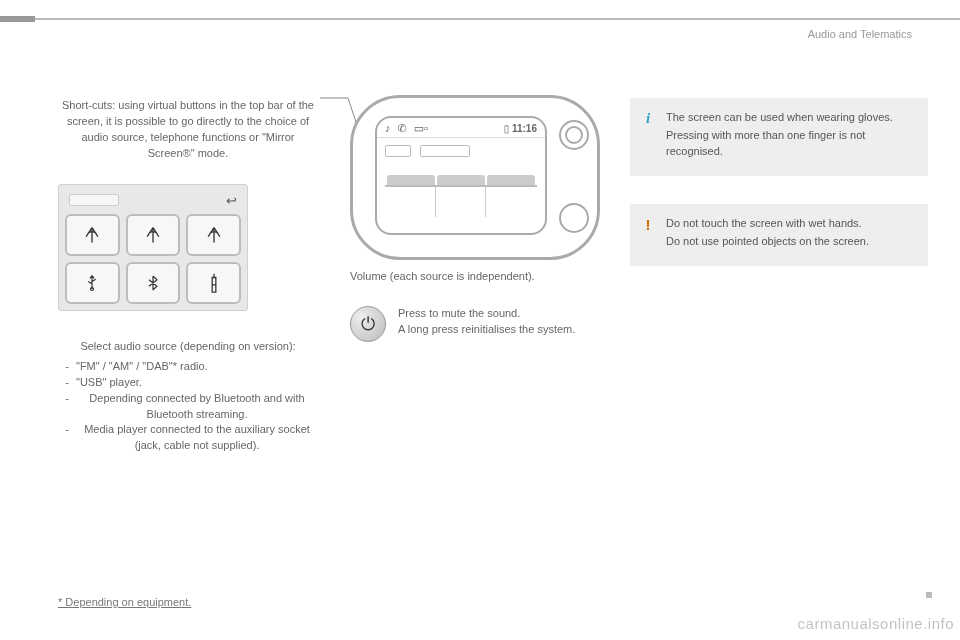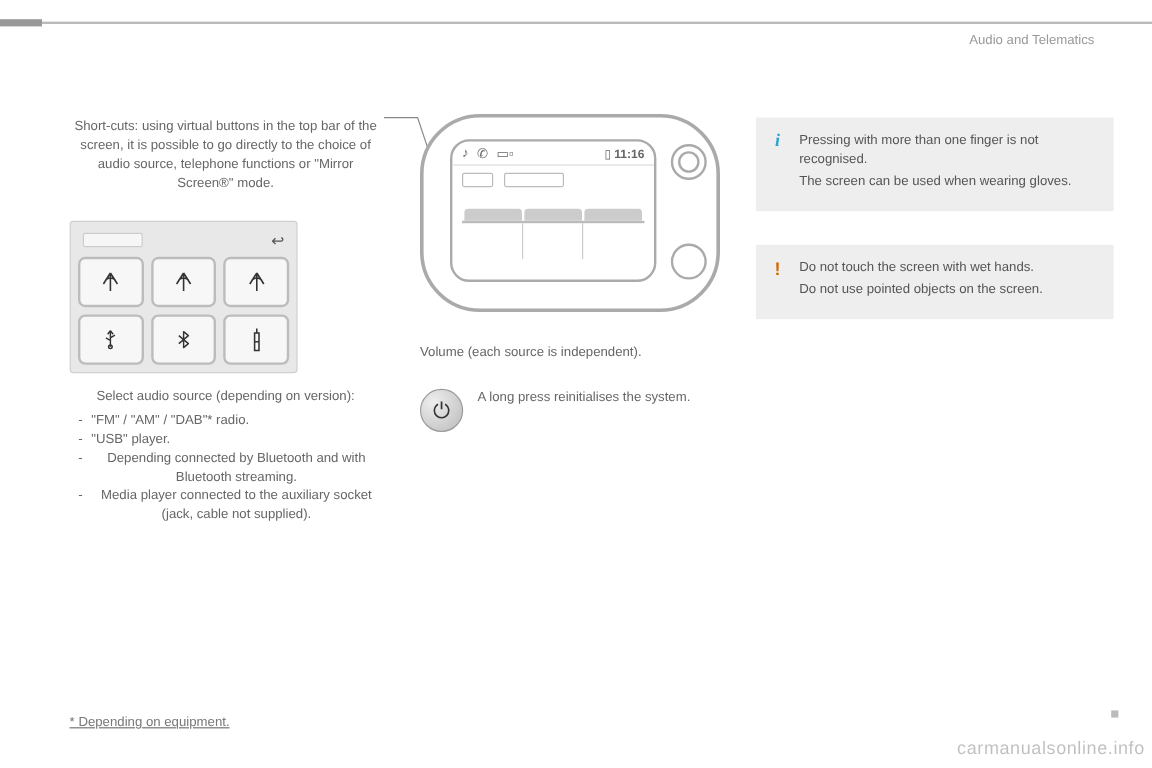--- a/index.html
+++ b/index.html
@@ -83,21 +83,21 @@
       height: 42px;
       background: #f7f7f7;
       border: 2px solid #bcbcbc;
       border-radius: 6px;
       display: flex;
       align-items: center;
       justify-content: center;
       font-size: 18px;
       color: #333;
     }
-    .list-heading { margin-top: 12px; font-size: 11px; line-height: 1.45; color:#666; }
+    .list-heading { margin-top: 28px; font-size: 11px; line-height: 1.45; color:#666; }
     .bullets { margin-top: 4px; padding-left: 0; list-style: none; }
     .bullets li { display: flex; line-height: 1.45; font-size: 11px; color:#666;}
     .bullets li .dash { width: 18px; flex-shrink:0; }
     .footnote {
       position: absolute;
       left: 58px;
       bottom: 32px;
       font-size: 11px;
       color: #777;
       text-decoration: underline;
@@ -161,21 +161,21 @@
     .pwr-outline {
       position:absolute; right:8px; bottom:24px;
       width:30px;height:30px;border:2px solid #aaa;border-radius:50%;
     }
     .lead-line {
       position:absolute;
       left: 320px; top: 96px;
       width: 40px; height: 40px;
       pointer-events:none;
     }
-    .caption { margin-top: 28px; font-size: 11px; color: #666; }
+    .caption { margin-top: 10px; font-size: 11px; color: #666; }
     .mute-row { display:flex; gap:12px; margin-top: 24px; align-items:flex-start;}
     .power-btn {
       width: 36px; height: 36px; flex-shrink:0;
       border-radius: 50%;
       background: radial-gradient(circle at 30% 30%, #eee, #bbb);
       border: 1px solid #999;
       display:flex;align-items:center;justify-content:center;
       font-size:18px; color:#333;
     }
     
@@ -307,30 +307,31 @@
     <div class="pwr-outline"></div>
   </div>
 
   <p class="caption">Volume (each source is independent).</p>
 
   <div class="mute-row">
     <div class="power-btn">
       <span>⏻</span>
     </div>
     <div>
+      <p class="para">Press to mute the sound.</p>
       <p class="para">A long press reinitialises the system.</p>
     </div>
   </div>
 </div>
 
 <div class="col-right">
   <div class="callout info">
     <span class="mark">i</span>
+    <p>The screen can be used when wearing gloves.</p>
     <p>Pressing with more than one finger is not recognised.</p>
-    <p>The screen can be used when wearing gloves.</p>
   </div>
   <div class="callout warn">
     <span class="mark">!</span>
     <p>Do not touch the screen with wet hands.</p>
     <p>Do not use pointed objects on the screen.</p>
   </div>
 </div>
 
 <div class="footnote">* Depending on equipment.</div>
 <div class="dot-sq"></div>

